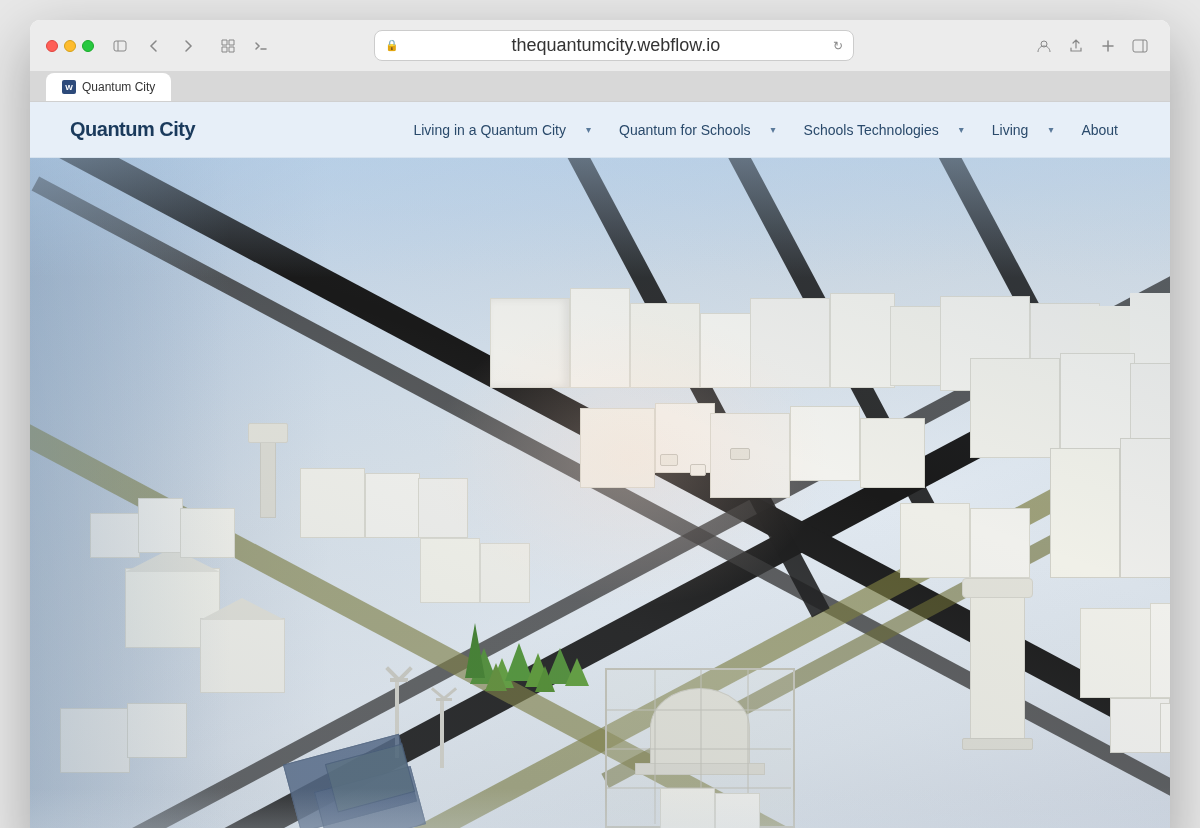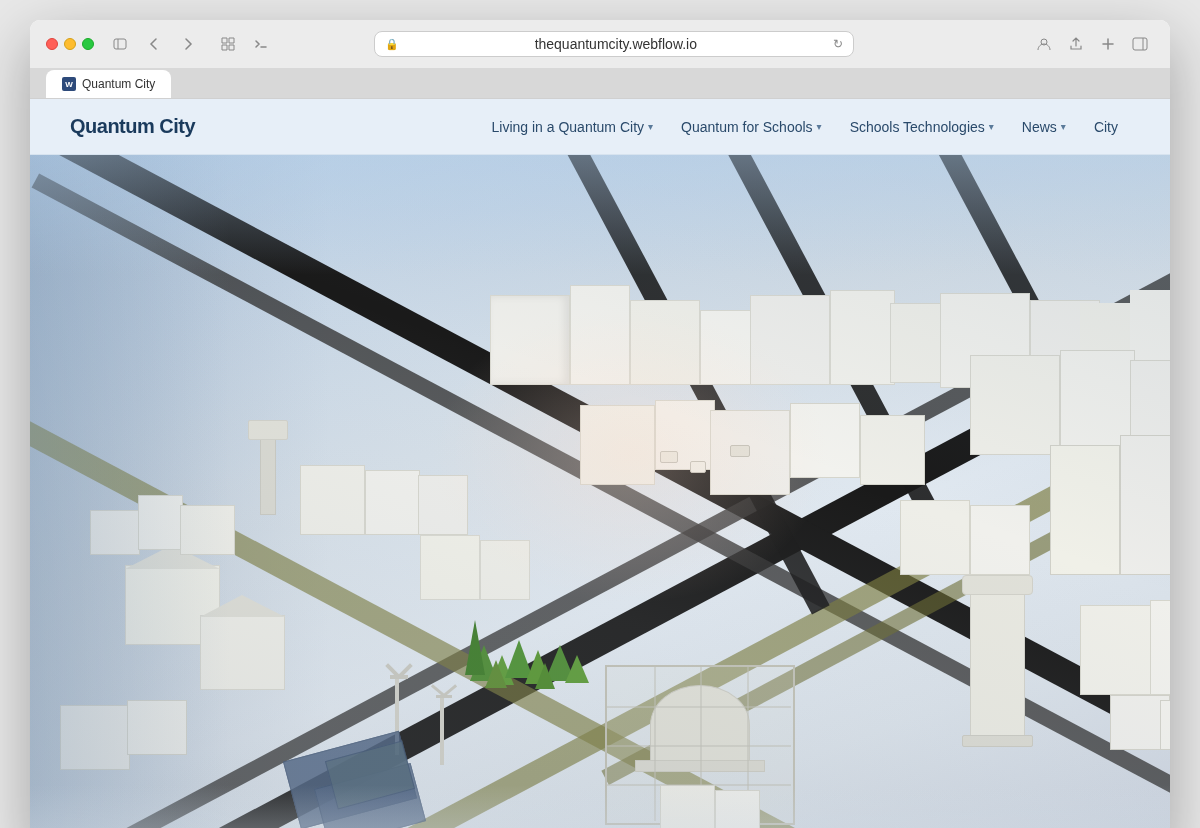--- a/index.html
+++ b/index.html
@@ -85,21 +85,21 @@
       max-width: 480px;
       margin: 0 auto;
     }
 
     .address-bar-wrap .lock-icon {
       color: #888;
       font-size: 11px;
     }
 
     .address-text {
-      font-size: 14px;
+      font-size: 18px;
       color: #333;
       flex: 1;
       text-align: center;
     }
 
     .reload-btn {
       color: #888;
       font-size: 12px;
       cursor: pointer;
     }
@@ -167,21 +167,21 @@
 
     .nav-menu {
       display: flex;
       align-items: center;
       gap: 4px;
     }
 
     .nav-item {
       display: flex;
       align-items: center;
-      gap: 4px;
+      gap: 20px;
       padding: 6px 12px;
       font-size: 14px;
       color: #2a4a6b;
       cursor: pointer;
       border-radius: 4px;
       white-space: nowrap;
     }
 
     .nav-chevron {
       font-size: 10px;
@@ -408,25 +408,25 @@
         </div>
         <div class="nav-item">
           <span>Quantum for Schools</span>
           <span class="nav-chevron">▾</span>
         </div>
         <div class="nav-item">
           <span>Schools Technologies</span>
           <span class="nav-chevron">▾</span>
         </div>
         <div class="nav-item">
-          <span>News</span>
+          <span>Living</span>
           <span class="nav-chevron">▾</span>
         </div>
         <div class="nav-item">
-          <span>City</span>
+          <span>About</span>
         </div>
       </div>
     </nav>
 
     <div class="hero-area">
       <div class="city-scene">
 
         <div class="ground"></div>
 
         <div style="position:absolute; left:0; top:0; width:300px; height:100%; background: linear-gradient(to right, rgba(100,120,150,0.25) 0%, transparent 100%); pointer-events:none;"></div>

